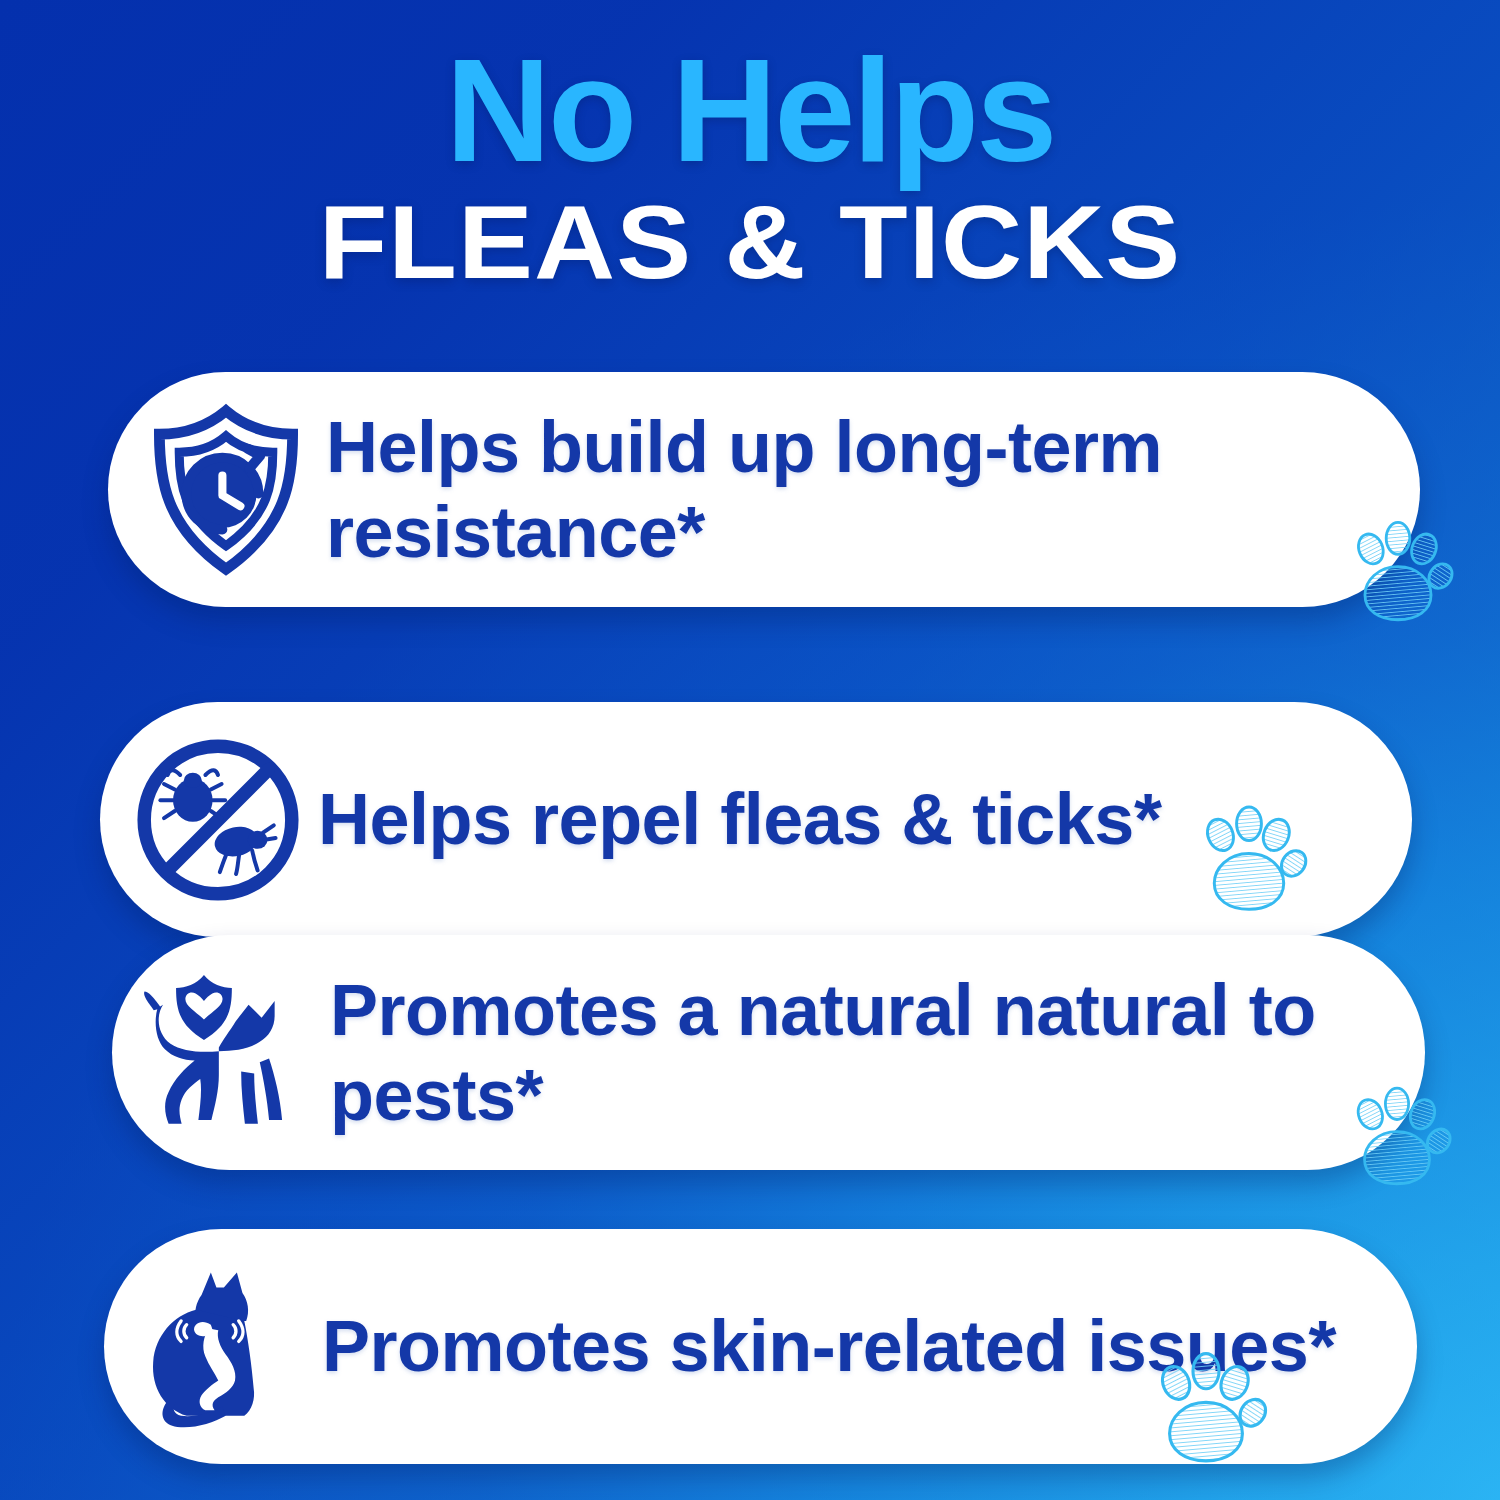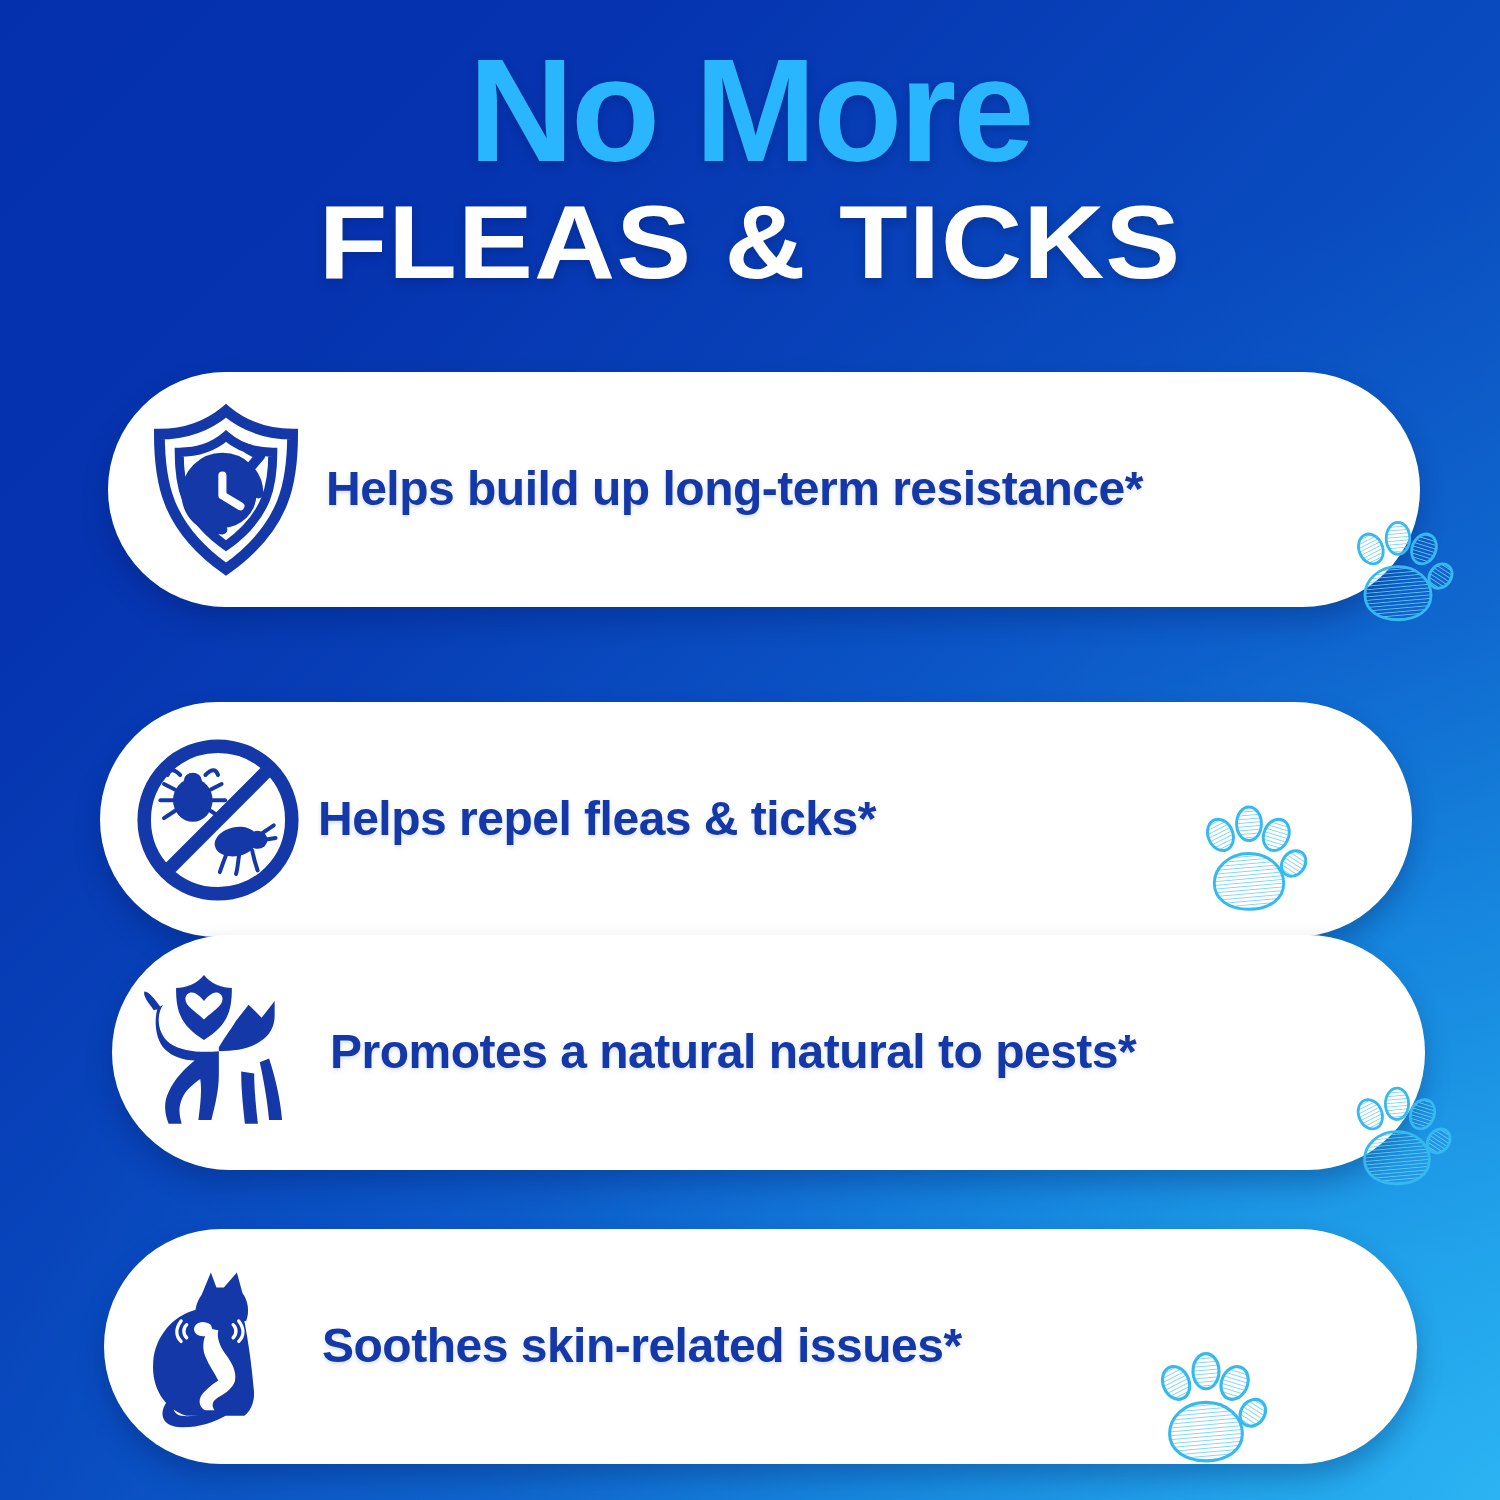--- a/index.html
+++ b/index.html
@@ -80,21 +80,21 @@
     height: 200px;
     margin-left: 18px;
     display: flex;
     align-items: center;
     justify-content: center;
   }
   .card-icon svg { display: block; }
   .card-text {
     color: #1438a8;
     font-weight: 700;
-    font-size: 48px;
+    font-size: 72px;
     line-height: 1.18;
     letter-spacing: -0.5px;
     padding-right: 40px;
     text-shadow: 0 2px 4px rgba(160,180,220,.45);
   }
   .card-1 .card-text { max-width: 940px; }
   .card-2 .card-text { max-width: 980px; }
   .card-3 .card-text { max-width: 1040px; }
   .card-4 .card-text { max-width: 1040px; }
 
@@ -108,21 +108,21 @@
   .paw-2 { left: 1186px; top: 794px;  width: 126px; height: 124px; }
   .paw-3 { left: 1338px; top: 1076px; width: 118px; height: 116px; }
   .paw-4 { left: 1140px; top: 1340px; width: 132px; height: 130px; }
 </style>
 </head>
 <body>
 
 <div id="poster">
 
   <div class="headline">
-    <span class="headline-top">No More</span>
+    <span class="headline-top">No Helps</span>
     <span class="headline-bottom">FLEAS &amp; TICKS</span>
   </div>
 
   <div class="cards">
 
     <div class="card card-1">
       <div class="card-icon">
         <svg width="180" height="180" viewBox="0 0 100 100" aria-hidden="true">
           <path d="M50 6 C38 16 24 19 13 19 C13 44 16 70 50 94 C84 70 87 44 87 19 C76 19 62 16 50 6 Z" fill="none" stroke="#1438a8" stroke-width="6"></path>
           <path d="M50 20 C42 27 32 29 24 29 C24 46 26 64 50 81 C74 64 76 46 76 29 C68 29 58 27 50 20 Z" fill="none" stroke="#1438a8" stroke-width="5"></path>
@@ -203,21 +203,21 @@
           <path d="M44 38 C41 36 38 36 36 38 C34 40 35 43 38 44 C41 45 44 43 45 41 Z" fill="#ffffff"></path>
 
           <g stroke="#ffffff" stroke-width="1.8" fill="none" stroke-linecap="round">
             <path d="M31 38 C29 40 29 43 31 45"></path>
             <path d="M28 36 C25 40 25 44 28 47"></path>
             <path d="M56 38 C58 40 58 43 56 45"></path>
             <path d="M59 36 C62 40 62 44 59 47"></path>
           </g>
         </svg>
       </div>
-      <div class="card-text">Soothes skin-related issues*</div>
+      <div class="card-text">Promotes skin-related issues*</div>
     </div>
 
   </div>
 
   <svg class="paw paw-1" viewBox="0 0 100 100">
     <defs>
       <pattern id="hatch1" width="3" height="3" patternUnits="userSpaceOnUse" patternTransform="rotate(85)">
         <line x1="0" y1="0" x2="0" y2="3" stroke="#6fd0f7" stroke-width="1.3"></line>
       </pattern>
     </defs>

